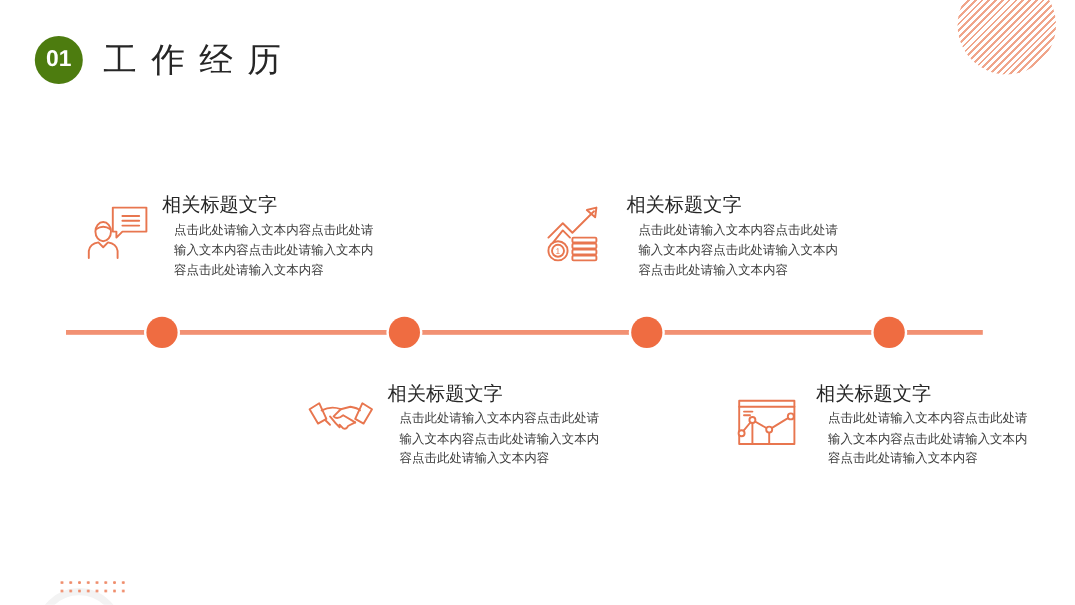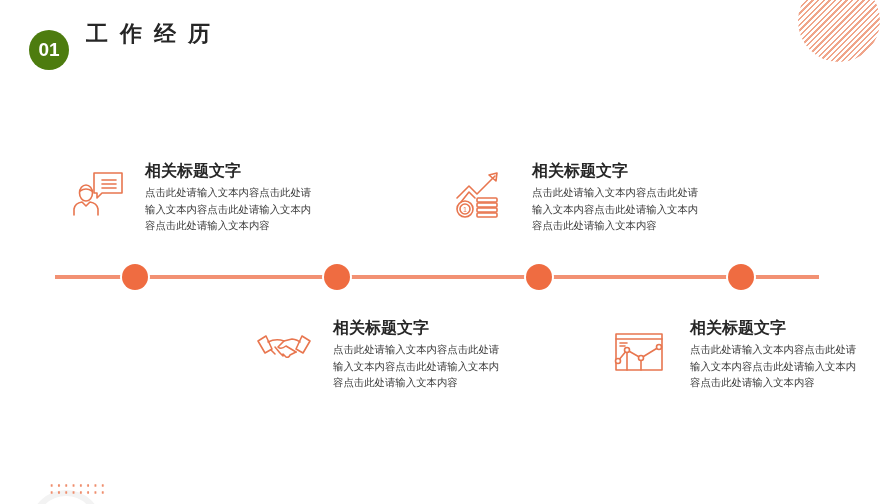--- a/index.html
+++ b/index.html
@@ -8,21 +8,21 @@
     background: #ffffff;
     font-family: "DejaVu Sans", "Liberation Sans", sans-serif;
   }
   .badge {
     position: absolute; left: 29px; top: 30px; width: 40px; height: 40px;
     border-radius: 50%; background: #4d7c0f; color: #fff;
     font-weight: bold; font-size: 19px; line-height: 40px; text-align: center;
     font-family: "Liberation Sans", sans-serif;
   }
   .page-title {
-    position: absolute; left: 86px; top: 12px; font-size: 22px; font-weight: bold;
+    position: absolute; left: 86px; top: 28px; font-size: 28px; font-weight: normal;
     color: #262626; letter-spacing: 12px; line-height: 44px;
   }
   .deco-circle {
     position: absolute; left: 798px; top: -20px; width: 82px; height: 82px;
     border-radius: 50%;
     background: repeating-linear-gradient(135deg, #f0a58a 0 1.6px, #ffffff 1.6px 4px);
   }
   .deco-dots {
     position: absolute; left: 48px; top: 482px; width: 58px; height: 16px;
     background-image: radial-gradient(circle, #ef8d6c 1px, transparent 1.4px);
@@ -36,23 +36,22 @@
     position: absolute; left: 55px; top: 275px; width: 764px; height: 4px;
     background: #f29173;
   }
   .node {
     position: absolute; top: 264px; width: 26px; height: 26px; border-radius: 50%;
     background: #ef6c41; box-shadow: 0 0 0 2px #fff;
   }
   .item { position: absolute; width: 200px; }
   .item-icon { position: absolute; }
   .item-title {
-    font-size: 16px; font-weight: bold; color: #262626; line-height: 22px;
+    font-size: 16px; font-weight: normal; color: #262626; line-height: 22px;
     white-space: nowrap;
-    margin-left: 10px;
   }
   .item-desc {
     font-size: 10.4px; color: #3a3a3a; line-height: 16.5px; width: 175px;
     margin-top: 2px; word-break: break-all; margin-left: 10px;
   }
 </style>
 </head>
 <body>
 
 <div class="deco-circle"></div>

